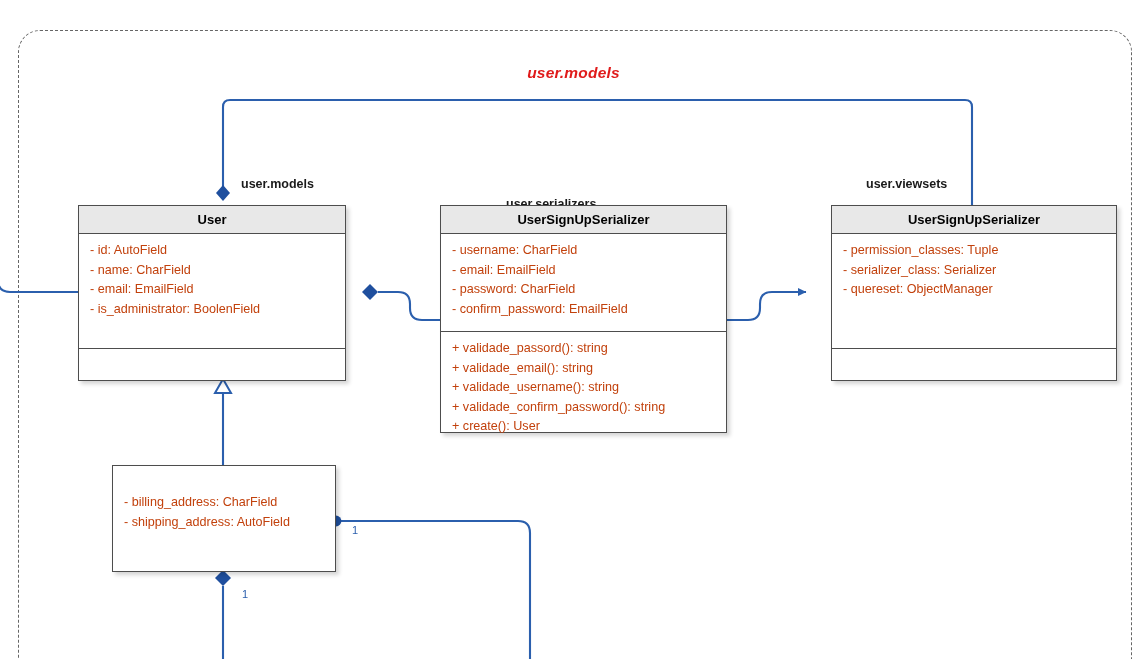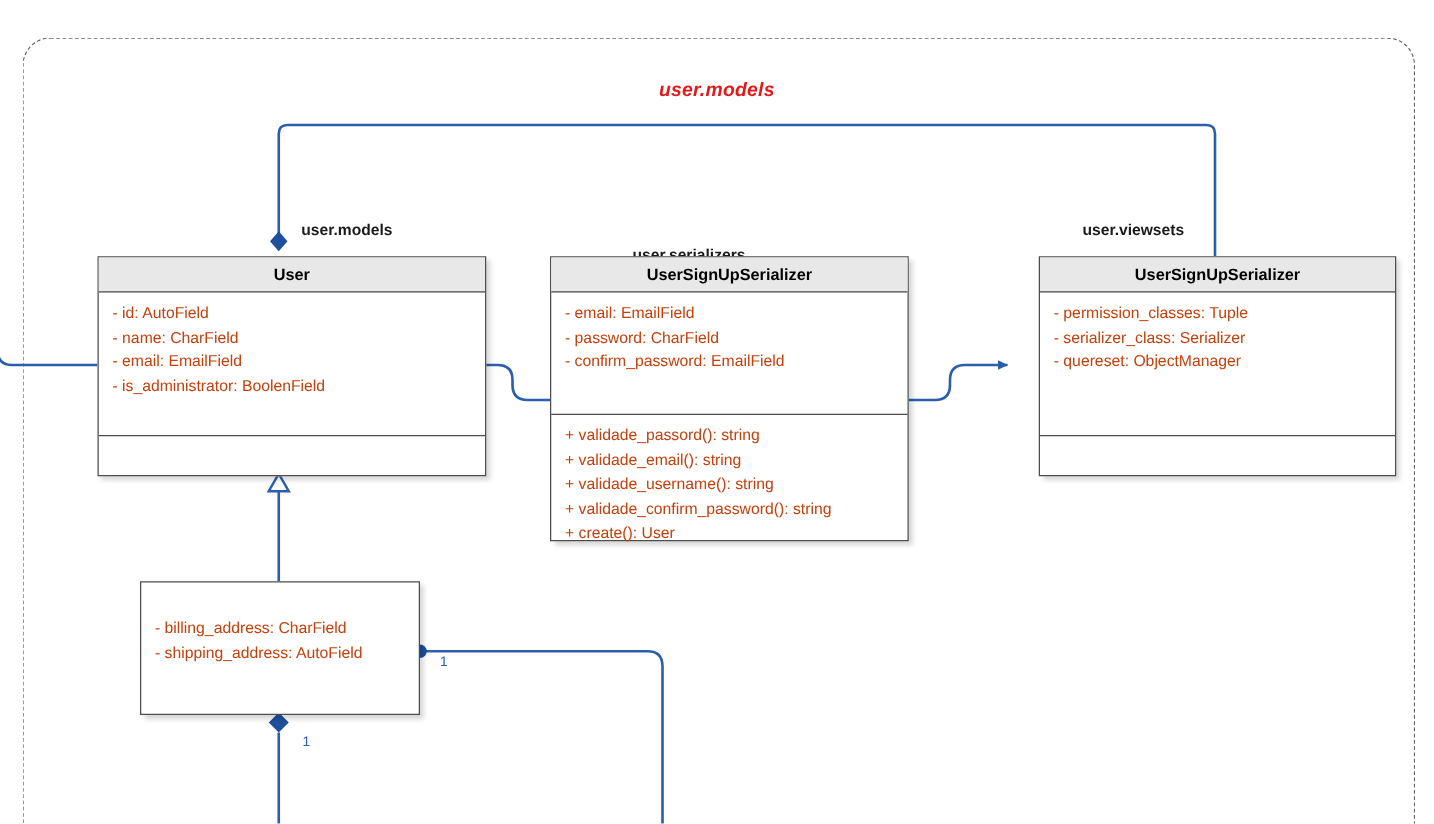--- a/index.html
+++ b/index.html
@@ -155,34 +155,35 @@
     </svg>
   </div>
 
   <div class="multiplicity" style="left:350px; top:524px;">1</div>
   <div class="multiplicity" style="left:240px; top:588px;">1</div>
 
   <div class="module-label" style="left:241px; top:177px;">user.models</div>
   <div class="module-label" style="left:506px; top:165px;margin-top:32px;">user.serializers</div>
   <div class="module-label" style="left:866px; top:177px;">user.viewsets</div>
 
-  <div class="uml-class" style="left:78px; top:205px; width:311px; height:176px;">
+  <div class="uml-class" style="left:78px; top:205px; width:268px; height:176px;">
     <div class="uml-header">User</div>
     <div class="uml-section" style="height:114px;">
       <div class="uml-line">- id: AutoField</div>
       <div class="uml-line">- name: CharField</div>
       <div class="uml-line">- email: EmailField</div>
       <div class="uml-line">- is_administrator: BoolenField</div>
     </div>
     <div class="uml-section bordered" style="height:34px;"></div>
   </div>
 
   <div class="uml-class" style="left:440px; top:205px; width:287px; height:228px;">
     <div class="uml-header">UserSignUpSerializer</div>
     <div class="uml-section" style="height:97px;">
+      <div class="uml-line">- username: CharField</div>
       <div class="uml-line">- email: EmailField</div>
       <div class="uml-line">- password: CharField</div>
       <div class="uml-line">- confirm_password: EmailField</div>
     </div>
     <div class="uml-section bordered" style="height:103px;">
       <div class="uml-line">+ validade_passord(): string</div>
       <div class="uml-line">+ validade_email(): string</div>
       <div class="uml-line">+ validade_username(): string</div>
       <div class="uml-line">+ validade_confirm_password(): string</div>
       <div class="uml-line">+ create(): User</div>

